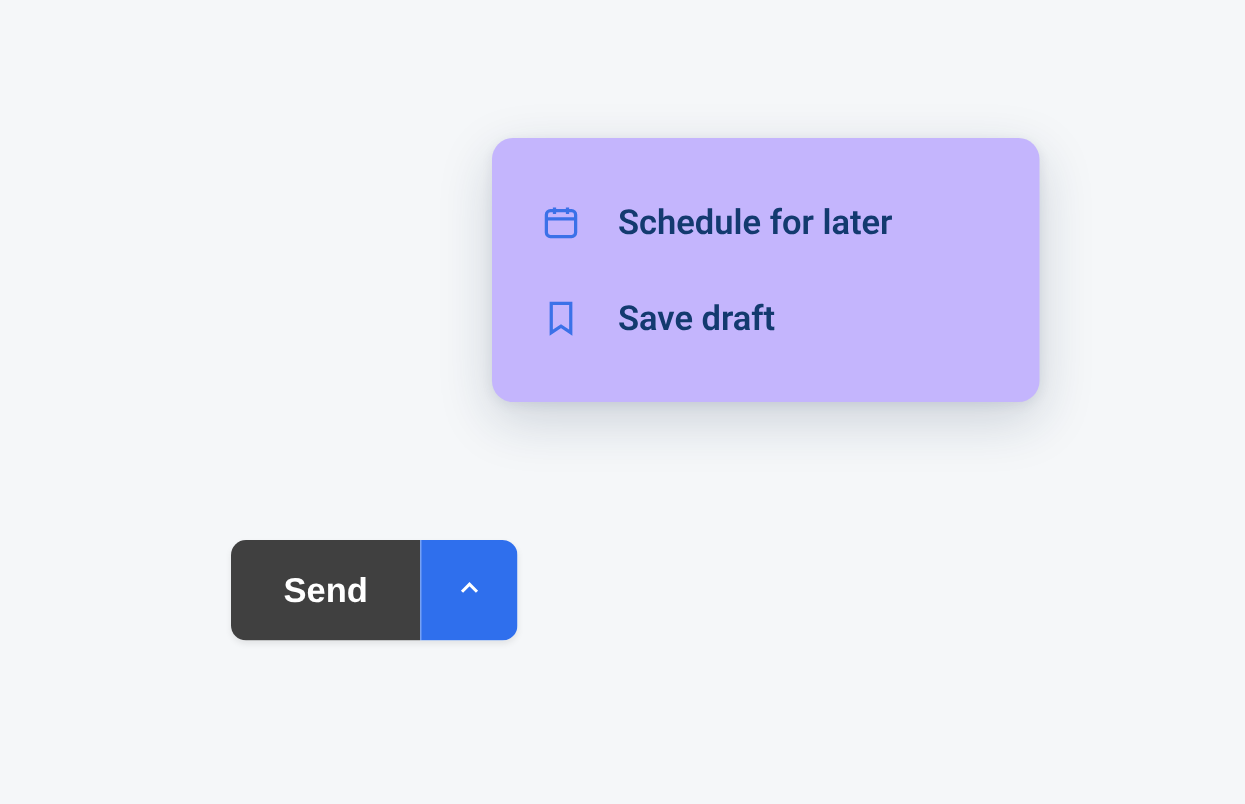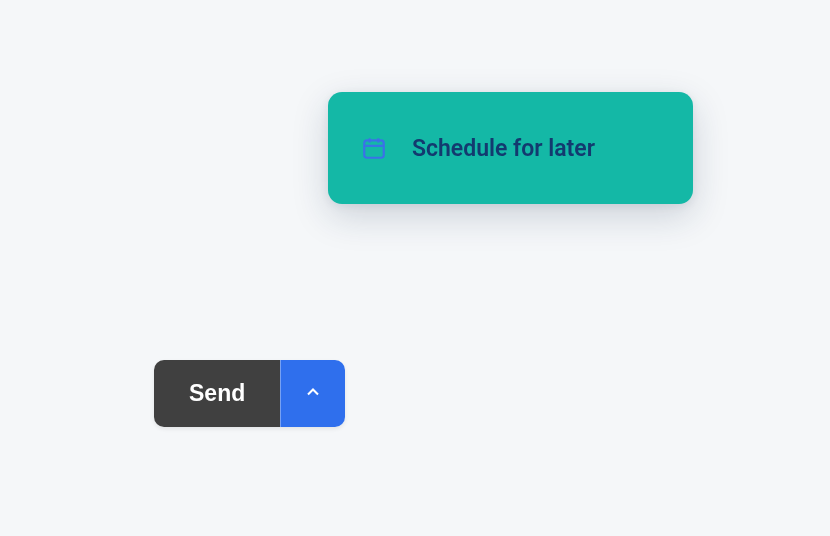--- a/index.html
+++ b/index.html
@@ -51,21 +51,21 @@
       height: 20px;
       stroke: #fff;
       stroke-width: 2.5;
       fill: none;
     }
     .dropdown-menu {
       position: absolute;
       left: 328px;
       top: 92px;
       width: 365px;
-      background: #14b8a6;
+      background: #c4b5fd;
       border-radius: 14px;
       box-shadow: 0 12px 36px rgba(23, 43, 77, 0.18), 0 2px 8px rgba(23,43,77,0.08);
       padding: 24px 0;
     }
     .menu-item {
       display: flex;
       align-items: center;
       padding: 18px 32px;
       cursor: pointer;
       gap: 24px;
@@ -111,13 +111,21 @@
     <span class="icon">
       <svg viewBox="0 0 24 24">
         <rect x="3" y="5" width="18" height="16" rx="2.5"></rect>
         <line x1="3" y1="10" x2="21" y2="10"></line>
         <line x1="8" y1="3" x2="8" y2="7"></line>
         <line x1="16" y1="3" x2="16" y2="7"></line>
       </svg>
     </span>
     <span class="label">Schedule for later</span>
   </div>
+  <div class="menu-item">
+    <span class="icon">
+      <svg viewBox="0 0 24 24">
+        <path d="M6 3 h12 a0 0 0 0 1 0 0 v18 l-6 -4 -6 4 V3 z"></path>
+      </svg>
+    </span>
+    <span class="label">Save draft</span>
+  </div>
 </div>
 
 </body></html>

